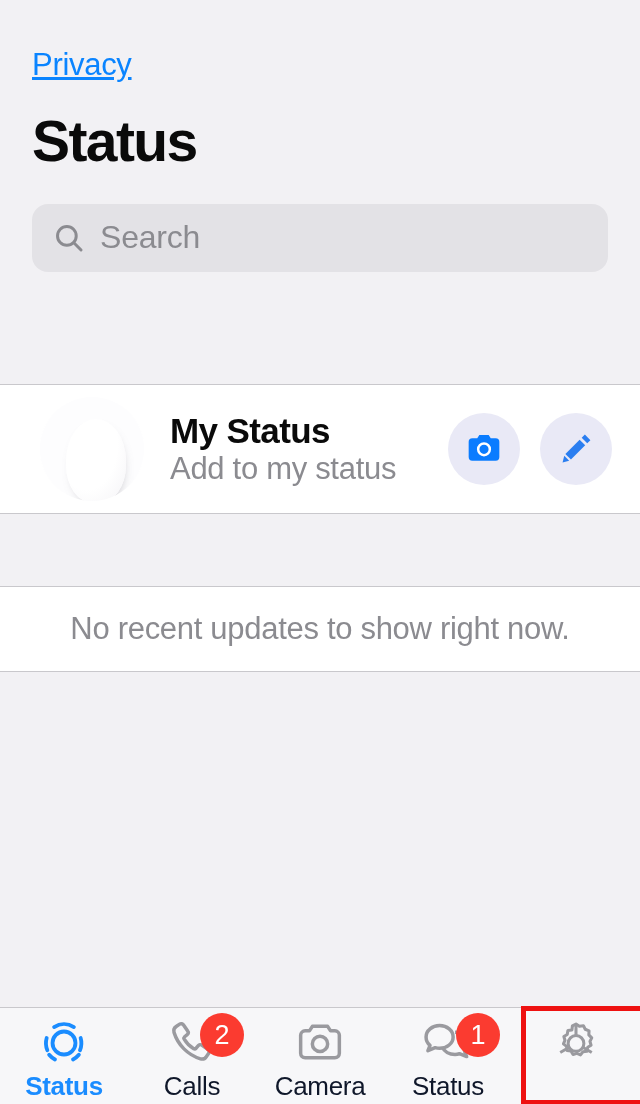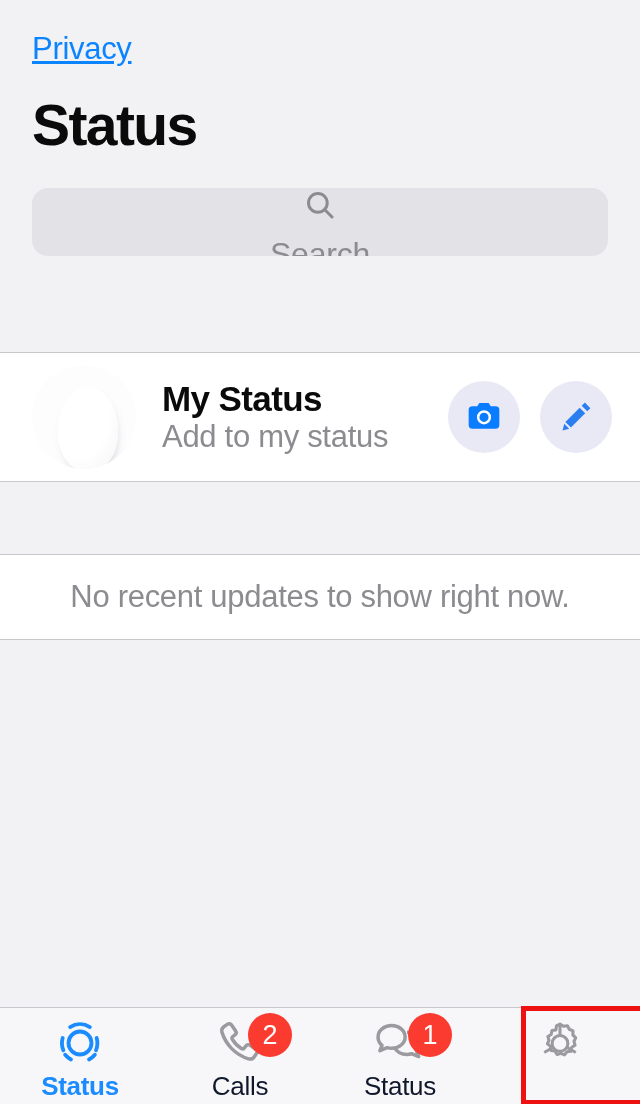--- a/index.html
+++ b/index.html
@@ -10,21 +10,21 @@
     overflow:hidden;
   }
   #screen {
     position:relative;
     width:640px; height:1104px;
     background:#f2f1f4;
     display:flex; flex-direction:column;
   }
 
   
-  .header { padding:0 32px; background:#f2f1f4; flex:0 0 auto; }
+  .header { padding:16px 32px; background:#f2f1f4; flex:0 0 auto; }
   .back-link {
     display:inline-block;
     margin-top:32px;
     font-size:31px;
     color:#0a84ff;
     letter-spacing:-0.3px;
     line-height:1.1;
   }
   .page-title {
     margin-top:30px;
@@ -35,42 +35,41 @@
     line-height:1.05;
   }
   .search-bar {
     margin-top:32px;
     height:68px;
     background:#e3e2e6;
     border-radius:16px;
     display:flex; align-items:center;
     padding:0 20px;
     gap:14px;
-    flex-direction:column;
   }
   .search-bar svg { flex:0 0 auto; display:block; }
   .search-placeholder {
     font-size:32px;
     color:#8b8b90;
     letter-spacing:-0.2px;
   }
 
   .gap-after-search { flex:0 0 96px; background:#f2f1f4; }
 
   
   .list-section {
     background:#ffffff;
     border-top:1px solid #c9c8cc;
     border-bottom:1px solid #c9c8cc;
     flex:0 0 auto;
   }
   .status-row {
     height:128px;
     display:flex; align-items:center;
-    padding:0 28px 0 32px;
+    padding:0 28px 0 40px;
     position:relative;
   }
   .avatar {
     width:104px; height:104px;
     border-radius:50%;
     background:#fdfdfe;
     flex:0 0 auto;
     position:relative;
     overflow:hidden;
   }
@@ -250,20 +249,29 @@
     <div class="tab">
       <div class="tab-icon">
         <svg width="52" height="52" viewBox="0 0 24 24" fill="none" stroke="#9a9a9f" stroke-width="1.6" stroke-linecap="round" stroke-linejoin="round">
           <path d="M6.3 3.3c.6-.4 1.4-.2 1.8.4l1.9 2.8c.4.5.3 1.2-.2 1.6l-1.2 1c-.3.3-.4.7-.2 1.1a12 12 0 0 0 4.4 4.4c.4.2.8.1 1.1-.2l1-1.2c.4-.5 1.1-.6 1.6-.2l2.8 1.9c.6.4.8 1.2.4 1.8l-1.1 1.6c-.6.9-1.7 1.3-2.7 1A18.5 18.5 0 0 1 3.7 7.1c-.3-1 .1-2.1 1-2.7l1.6-1.1z"></path>
         </svg>
         <div class="badge">2</div>
       </div>
       <div class="tab-label">Calls</div>
     </div>
 
+    <div class="tab">
+      <div class="tab-icon">
+        <svg width="54" height="54" viewBox="0 0 24 24" fill="none" stroke="#9a9a9f" stroke-width="1.55" stroke-linejoin="round">
+          <path d="M3.4 8.6a2 2 0 0 1 2-2h1.9l1.3-2h6.8l1.3 2h1.9a2 2 0 0 1 2 2v8a2 2 0 0 1-2 2H5.4a2 2 0 0 1-2-2v-8z"></path>
+          <circle cx="12" cy="12.4" r="3.4"></circle>
+        </svg>
+      </div>
+      <div class="tab-label">Camera</div>
+    </div>
 
     <div class="tab">
       <div class="tab-icon">
         <svg width="56" height="56" viewBox="0 0 24 24" fill="none" stroke="#9a9a9f" stroke-width="1.5" stroke-linejoin="round">
           <path d="M2.6 9.4c0-2.7 2.6-4.9 5.8-4.9s5.8 2.2 5.8 4.9-2.6 4.9-5.8 4.9c-.7 0-1.3-.1-1.9-.3l-3.1 1.3.9-2.3a4.6 4.6 0 0 1-1.7-3.6z"></path>
           <path d="M15.0 7.4c3.2 0 5.8 2.1 5.8 4.7a4.5 4.5 0 0 1-1.7 3.4l.9 2.3-3.1-1.2c-.6.2-1.2.3-1.9.3-2.5 0-4.6-1.3-5.4-3.1"></path>
         </svg>
         <div class="badge">1</div>
       </div>
       <div class="tab-label">Status</div>

